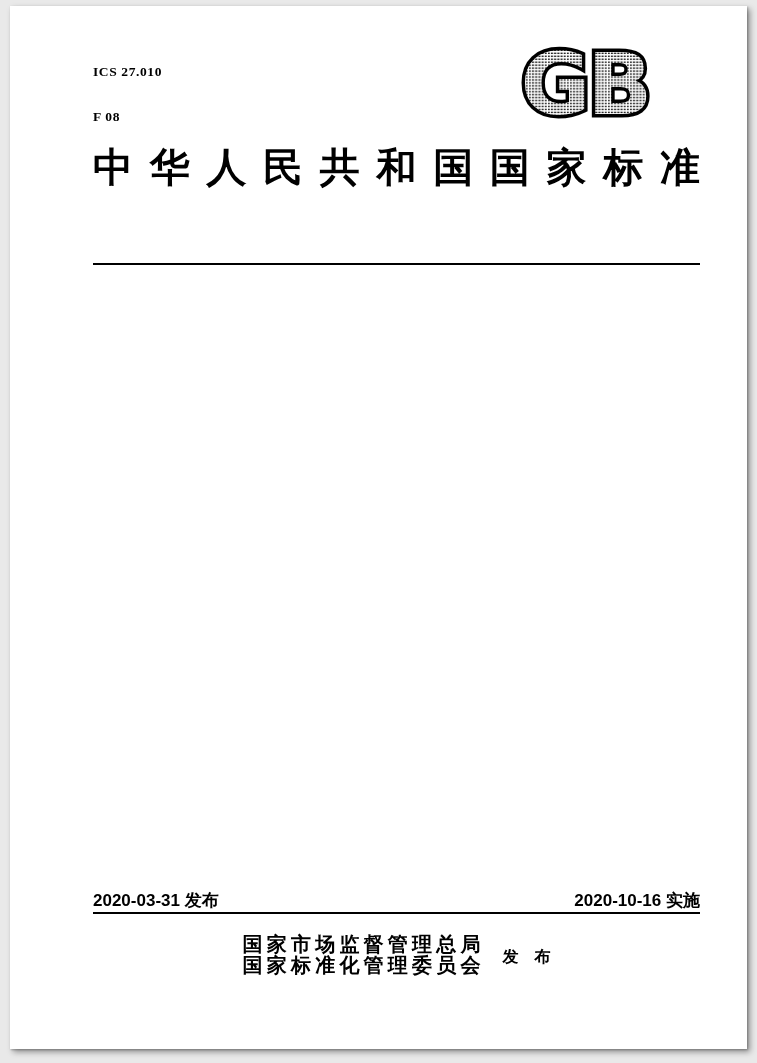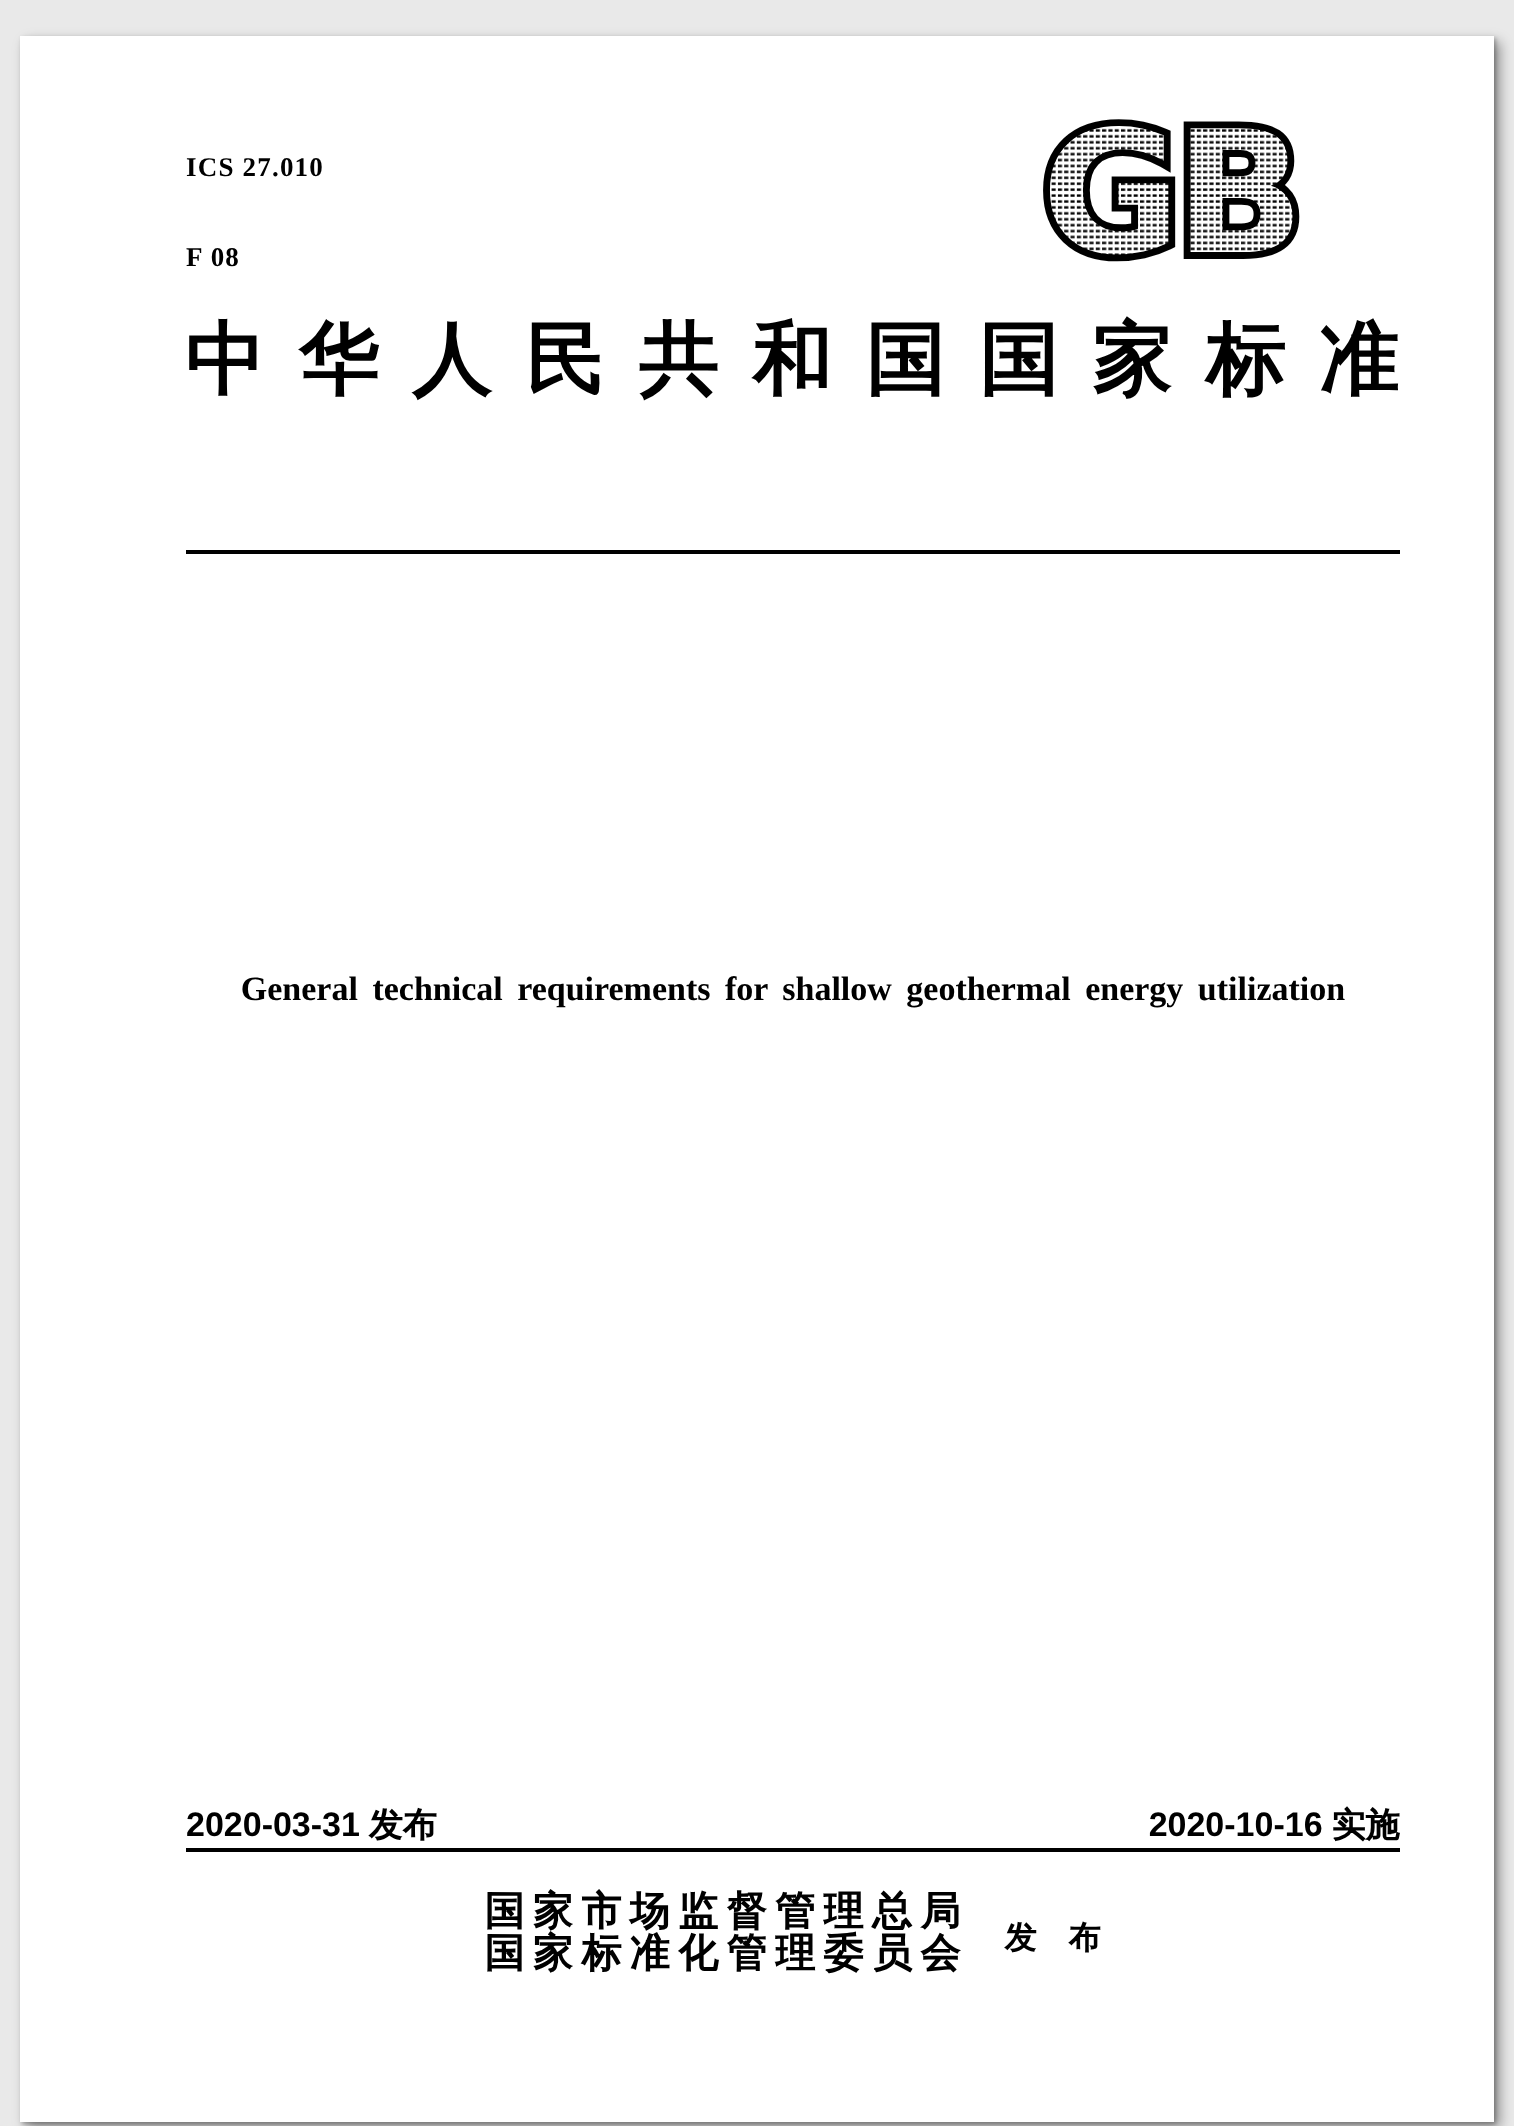--- a/index.html
+++ b/index.html
@@ -12,21 +12,21 @@
   .canvas {
     position: relative;
     width: 757px;
     height: 1063px;
     background: #e9e9e9;
     overflow: hidden;
   }
   .page {
     position: absolute;
     left: 10px;
-    top: 18px;
+    top: 6px;
     width: 737px;
     height: 1043px;
     background: #ffffff;
     box-shadow: 3px 3px 6px rgba(0,0,0,0.38), 1px 1px 2px rgba(0,0,0,0.25);
     color: #000;
   }
   
   .ics-block {
     position: absolute;
     left: 83px;
@@ -186,21 +186,20 @@
         <span>国</span>
         <span>国</span>
         <span>家</span>
         <span>标</span>
         <span>准</span>
       </div>
 
 
     <div class="rule rule-top"></div>
 
-    <div class="doc-title-en">General technical requirements for shallow geothermal energy utilization</div>
 
     <div class="dates-row">
       <span>2020-03-31 发布</span>
       <span>2020-10-16 实施</span>
     </div>
 
     <div class="rule rule-bottom"></div>
 
     <div class="issuer-block">
       <div class="issuer-lines">

